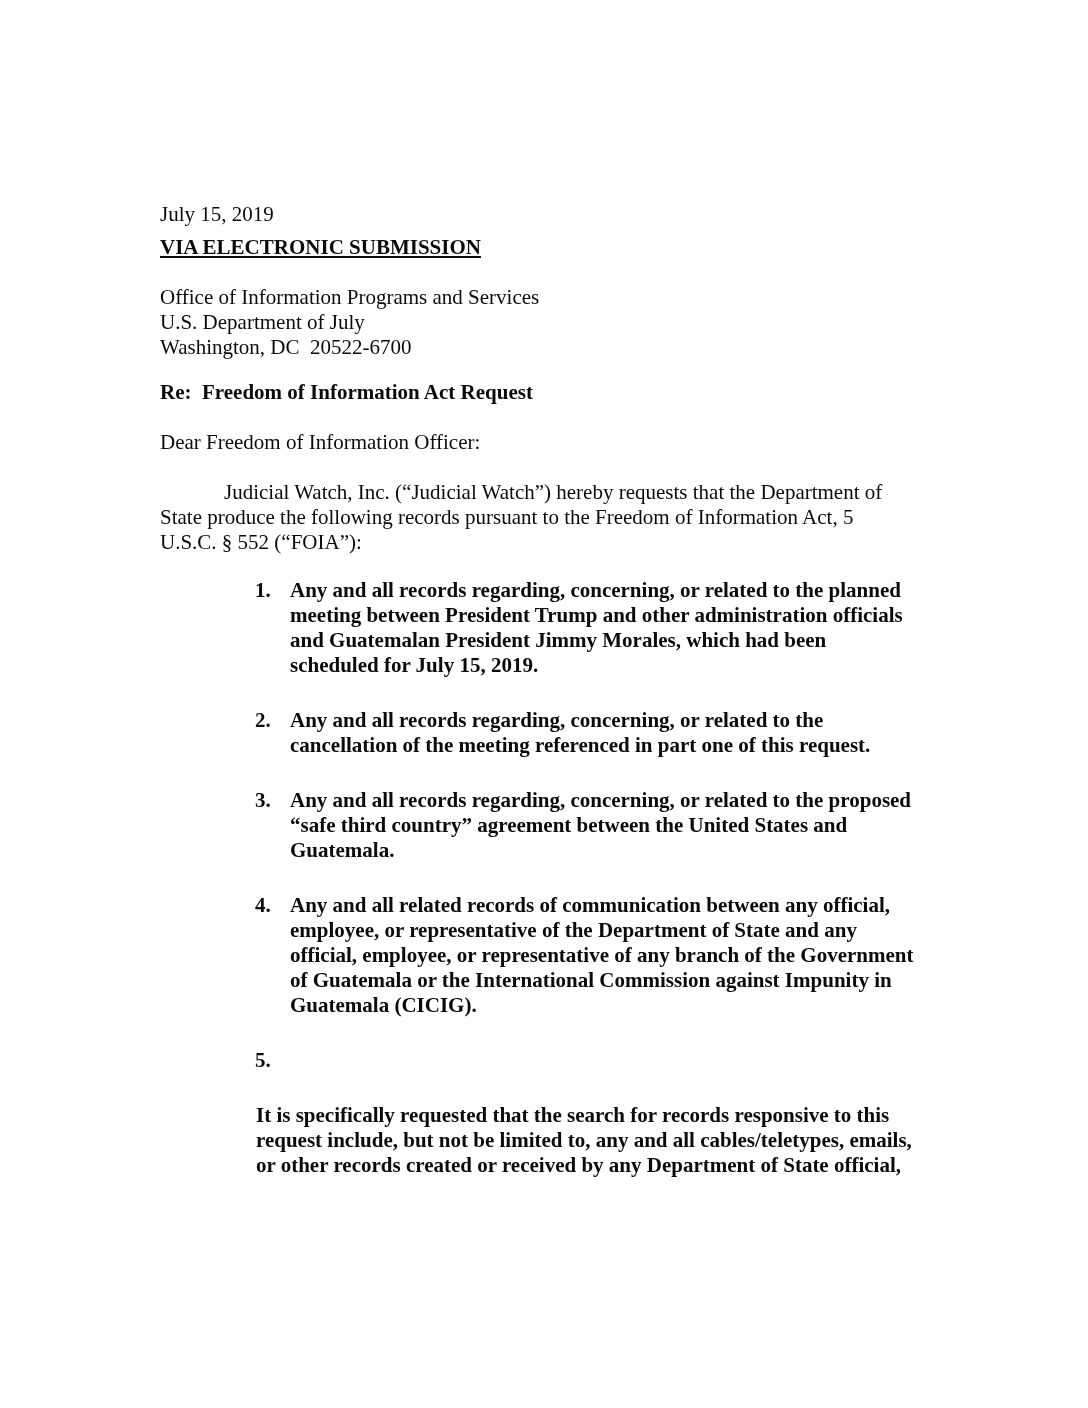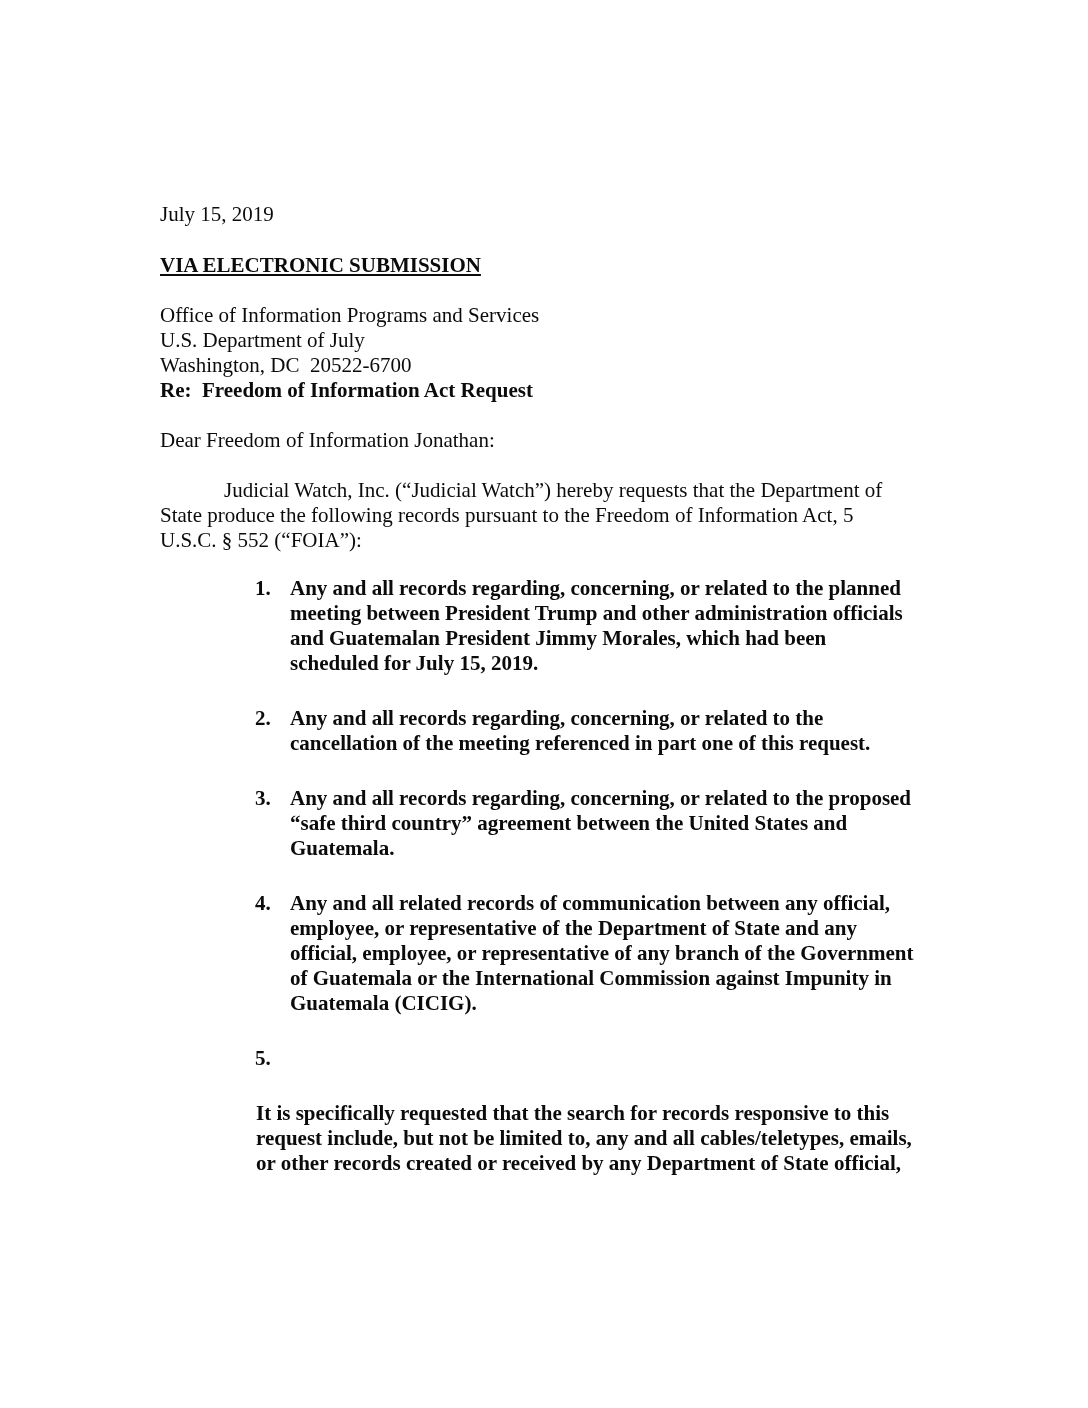--- a/index.html
+++ b/index.html
@@ -20,28 +20,29 @@
     height: 1408px;
     padding: 202px 120px 0 160px;
   }
   .line, p {
     margin: 0;
     font-size: 21px;
     line-height: 25px;
     white-space: pre-wrap;
   }
   .date {
-    margin-bottom: 26px;
+    margin-bottom: 8px;
   }
   .delivery {
     font-weight: bold;
     text-decoration: underline;
     margin-bottom: 25px;
   }
   .address {
+    margin-bottom: 20px;
   }
   .subject {
     font-weight: bold;
     margin-bottom: 25px;
   }
   .salutation {
     margin-bottom: 25px;
   }
   .intro {
     text-indent: 64px;
@@ -81,21 +82,21 @@
   <p class="delivery">VIA ELECTRONIC SUBMISSION</p>
 
   <div class="address">
     <p class="line">Office of Information Programs and Services</p>
     <p class="line">U.S. Department of July</p>
     <p class="line">Washington, DC  20522-6700</p>
   </div>
 
   <p class="subject">Re:  Freedom of Information Act Request</p>
 
-  <p class="salutation">Dear Freedom of Information Jonathan:</p>
+  <p class="salutation">Dear Freedom of Information Officer:</p>
 
   <p class="intro">Judicial Watch, Inc. (“Judicial Watch”) hereby requests that the Department of
 State produce the following records pursuant to the Freedom of Information Act, 5
 U.S.C. § 552 (“FOIA”):</p>
 
   <ol class="requests">
     <li class="request">
       <span class="num">1.</span>
       <span class="txt">Any and all records regarding, concerning, or related to the planned
 meeting between President Trump and other administration officials

